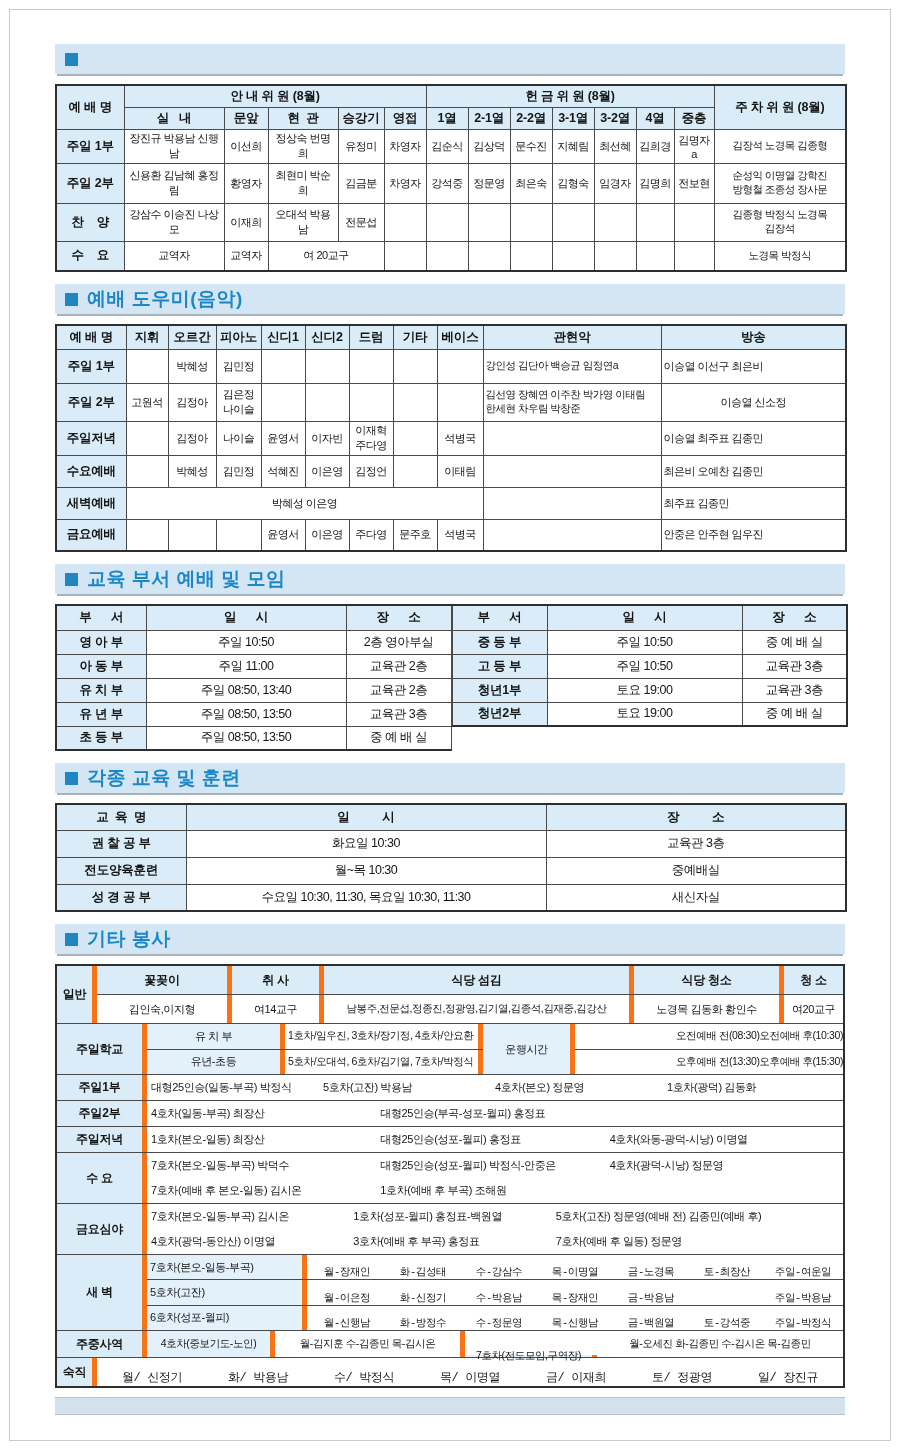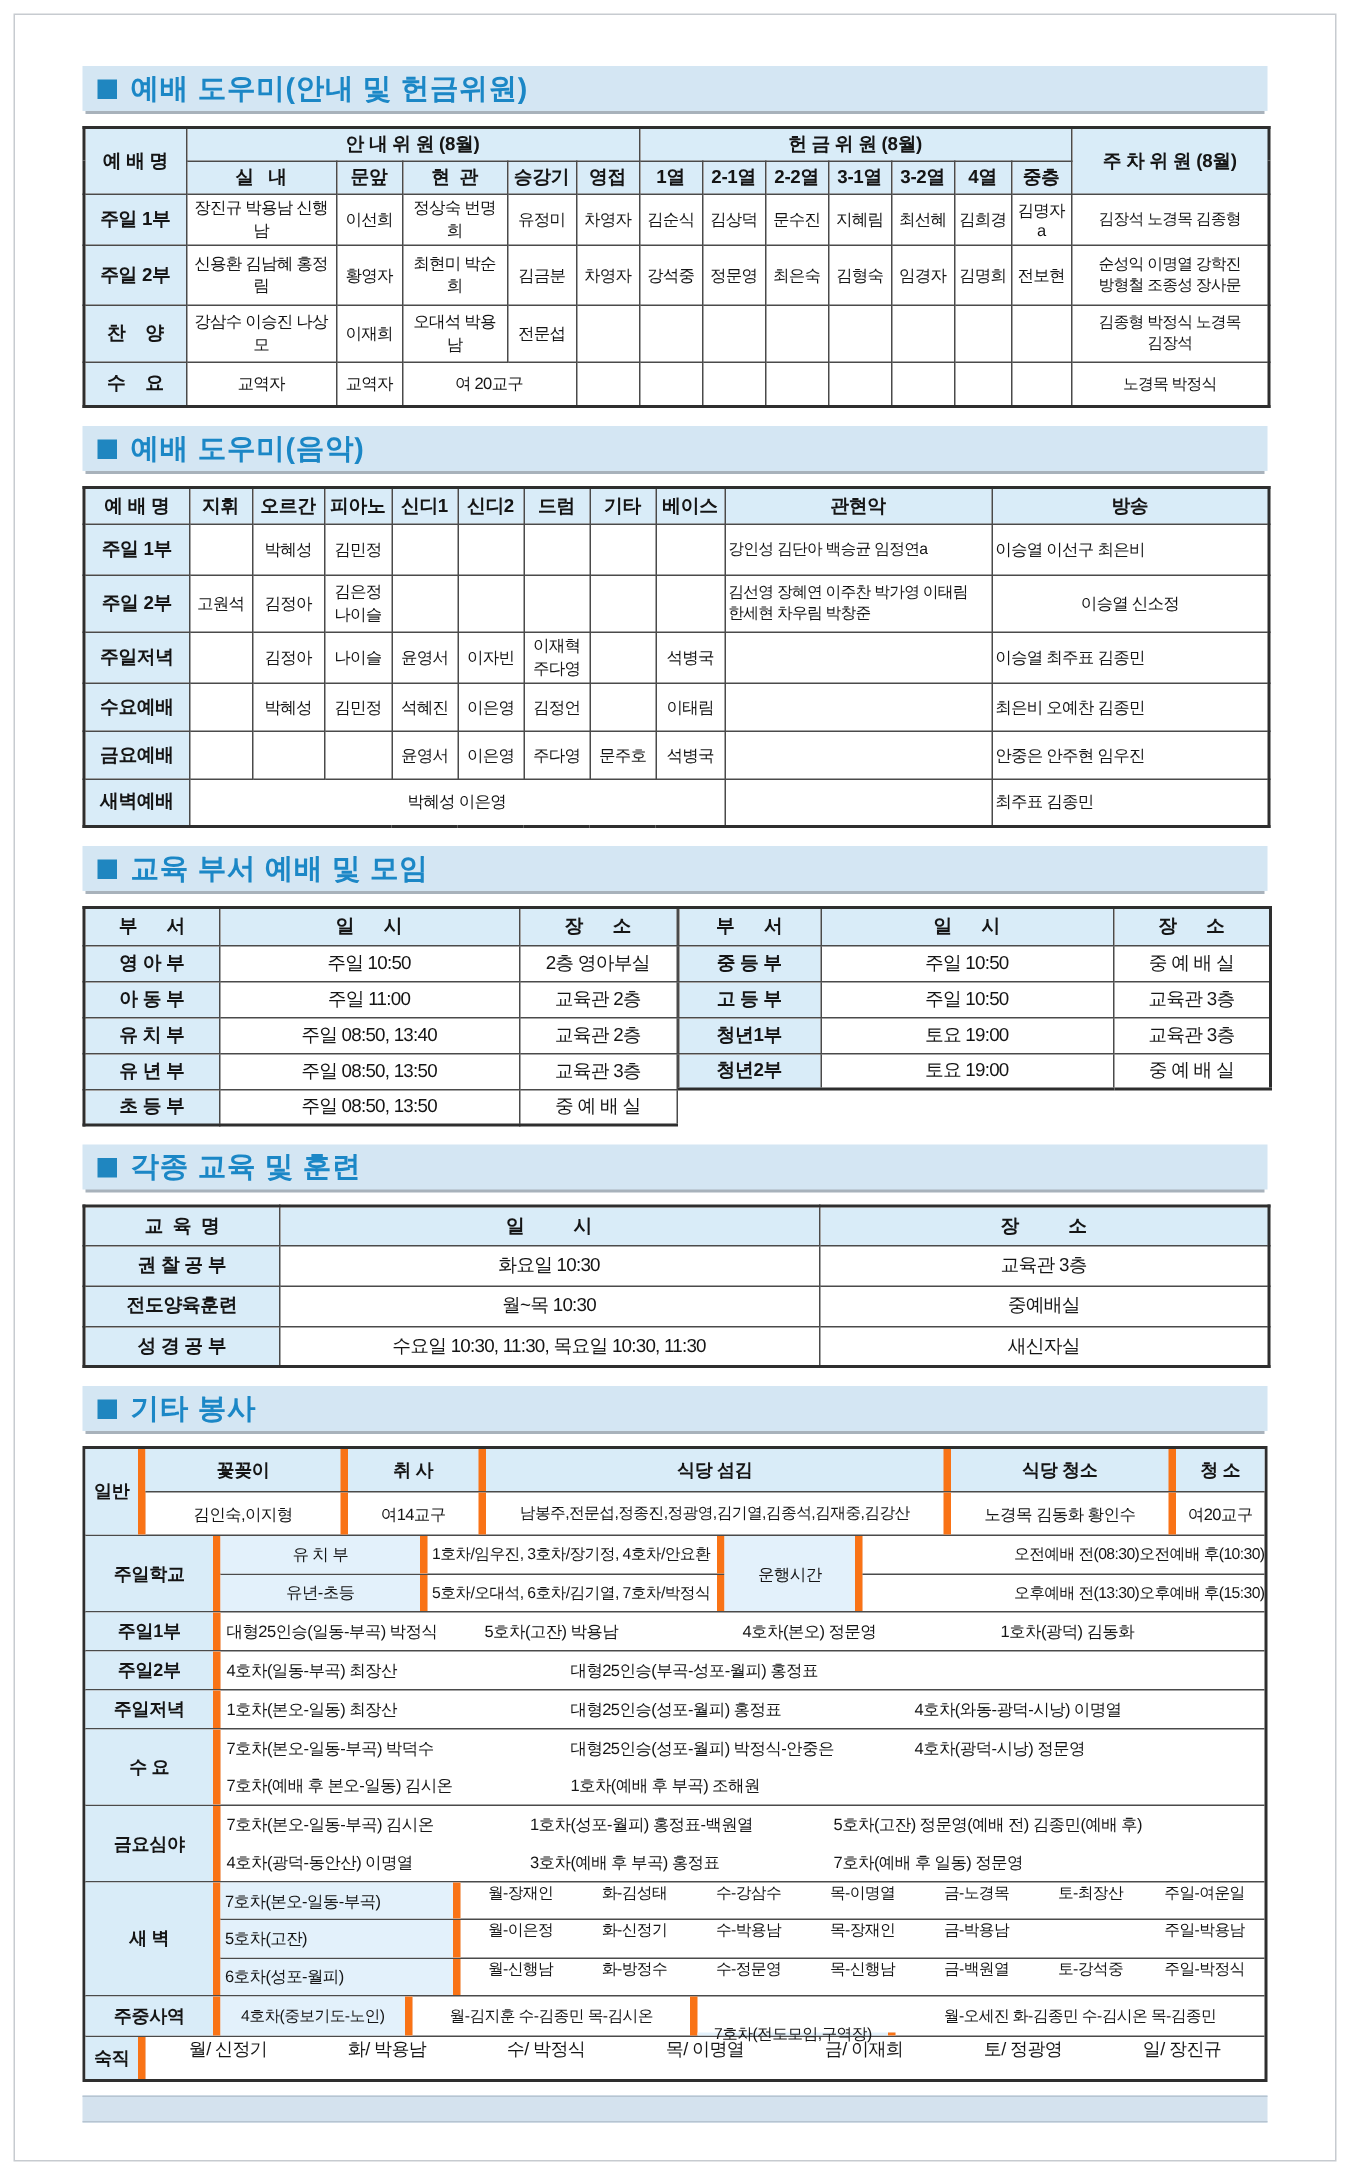--- a/index.html
+++ b/index.html
@@ -32,39 +32,38 @@
   .line{display:flex;min-width:0;}
   .c{display:flex;align-items:center;justify-content:center;min-width:0;box-sizing:border-box;padding:0 3px;}
   .br{border-right:5px solid #f97316;}
   .blue{background:#d9ecf8;font-weight:bold;font-size:12px;letter-spacing:-0.2px;white-space:pre;}
   .blue2{background:#e3f1fb;font-size:11px;white-space:pre;}
   .flex1{flex:1 1 auto;}
   .left{justify-content:flex-start;text-align:left;}
   .segrow{display:flex;align-items:center;flex:1 1 auto;min-width:0;padding:0 4px;}
   .seg{flex:1 1 0;text-align:left;white-space:nowrap;overflow:visible;}
   .dbl{display:flex;flex-direction:column;justify-content:center;flex:1 1 auto;min-width:0;}
-  .dayrow{display:flex;align-items:flex-start;flex:1 1 auto;min-width:0;padding:0 2px;}
+  .dayrow{display:flex;align-items:flex-end;flex:1 1 auto;min-width:0;padding:0 2px;font-family:Liberation Mono, monospace;}
   .dayseg{flex:1 1 0;text-align:center;white-space:nowrap;font-size:10.5px;}
   .night .dayseg{font-size:12px;}
   .w40{flex:0 0 40px;}.w90{flex:0 0 90px;}.w92{flex:0 0 92px;}.w128{flex:0 0 128px;}
   .w132{flex:0 0 132px;margin-top:24px;}.w135{flex:0 0 135px;}.w138{flex:0 0 138px;}.w150{flex:0 0 150px;}
   .w160{flex:0 0 160px;}.w190{flex:0 0 190px;}.w310{flex:0 0 310px;}.w336{flex:0 0 336px;}
   .h25{height:25px;}.h26{height:26px;}.h28{height:28px;}.h50{height:50px;}.h75{height:75px;}
   .timecell{display:flex;align-items:center;justify-content:flex-end;flex:1 1 auto;white-space:nowrap;font-size:10.5px;}
   .footband{margin-top:9px;height:16px;background:#d4e2ee;border:1px solid #b6c4d1;border-left:none;border-right:none;}
 </style>
 </head>
 <body>
 
 <div class="frame"></div>
 <div class="content">
 
   <div class="bar">
     <span class="bullet"></span>
-    <span class="bar-title">예배 도우미(안내 및 헌금위원)</span>
   </div>
   <table class="sec">
     <colgroup>
         <col style="width:68px">
         <col style="width:100px">
         <col style="width:44px">
         <col style="width:70px">
         <col style="width:46px">
         <col style="width:42px">
         <col style="width:42px">
@@ -246,37 +245,37 @@
           <td>김민정</td>
           <td>석혜진</td>
           <td>이은영</td>
           <td>김정언</td>
           <td></td>
           <td>이태림</td>
           <td></td>
           <td style="text-align:left">최은비 오예찬 김종민</td>
     </tr>
     <tr style="height:32px">
+      <td class="lab">새벽예배</td>
+      <td colspan="8">박혜성 이은영</td>
+      <td></td>
+      <td style="text-align:left">최주표 김종민</td>
+    </tr>
+    <tr style="height:32px">
       <td class="lab">금요예배</td>
       <td></td>
           <td></td>
           <td></td>
           <td>윤영서</td>
           <td>이은영</td>
           <td>주다영</td>
           <td>문주호</td>
           <td>석병국</td>
           <td></td>
           <td style="text-align:left">안중은 안주현 임우진</td>
-    </tr>
-    <tr style="height:32px">
-      <td class="lab">새벽예배</td>
-      <td colspan="8">박혜성 이은영</td>
-      <td></td>
-      <td style="text-align:left">최주표 김종민</td>
     </tr>
   </tbody>
     </table>
 
   <div class="bar">
     <span class="bullet"></span>
     <span class="bar-title">교육 부서 예배 및 모임</span>
   </div>
   <div class="twin sec big">
     <table>

